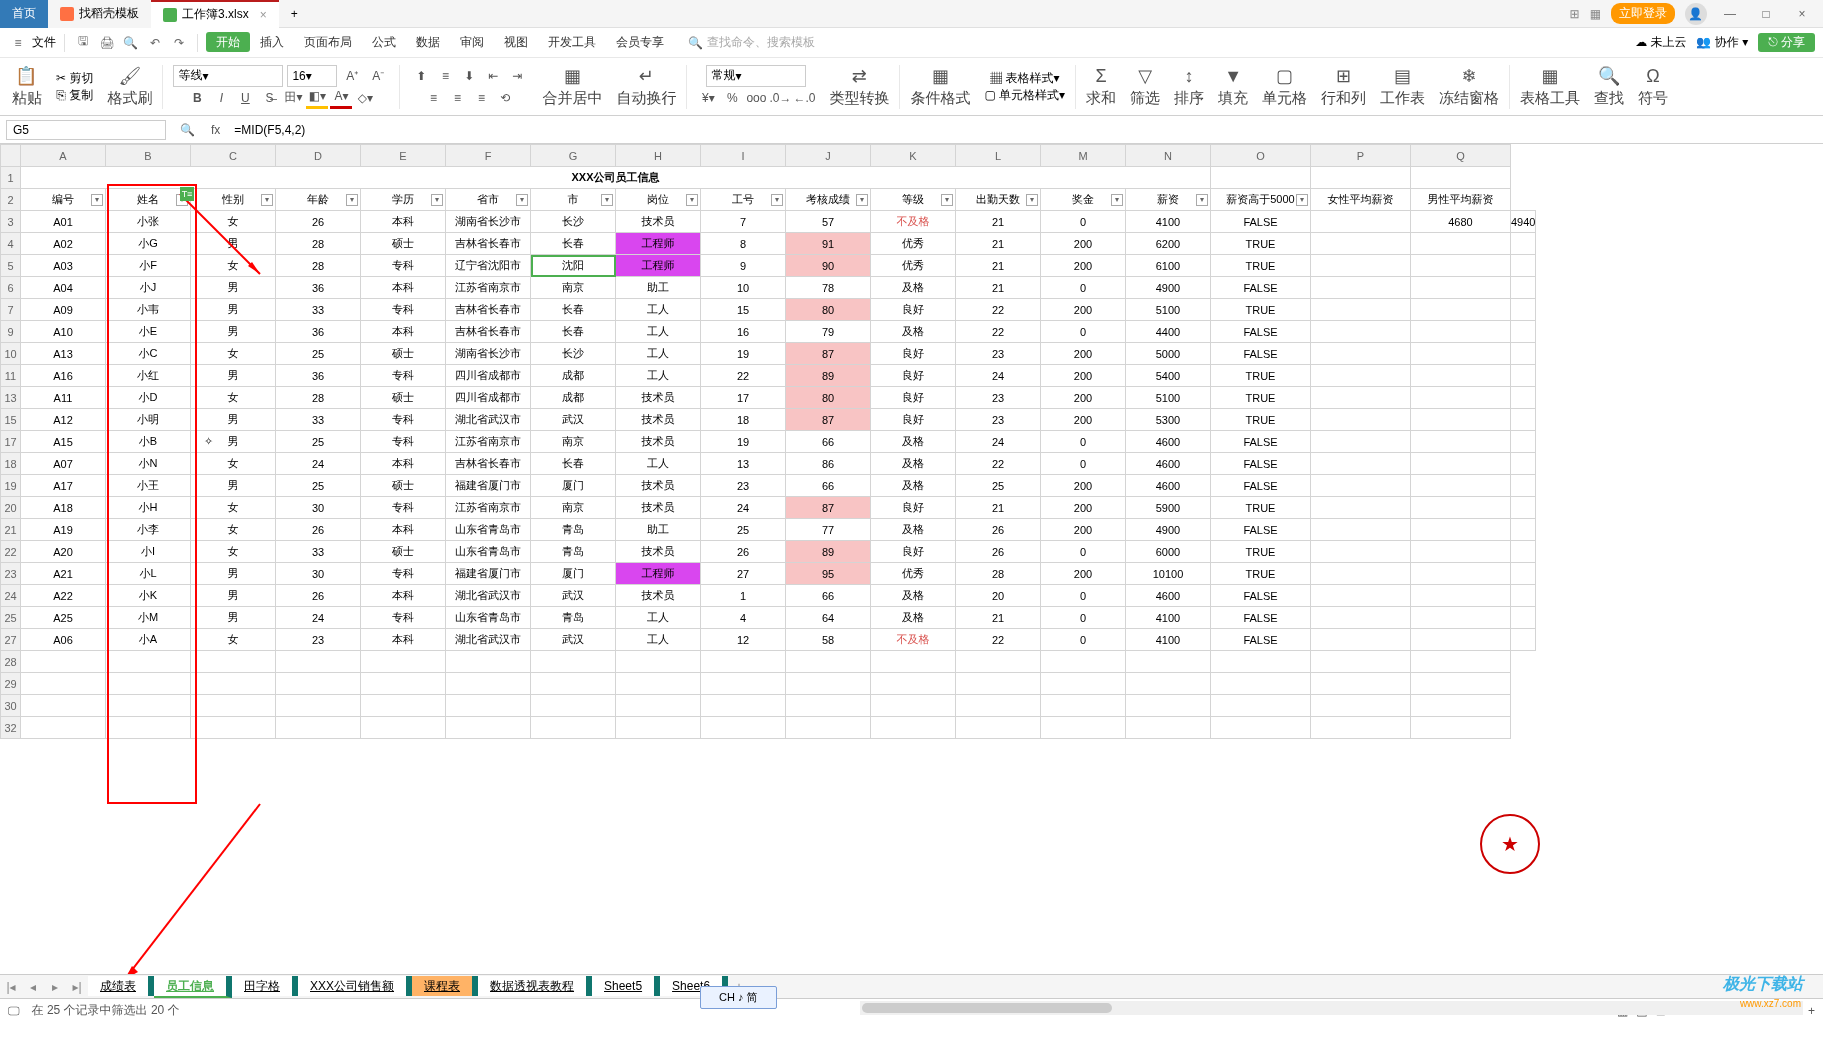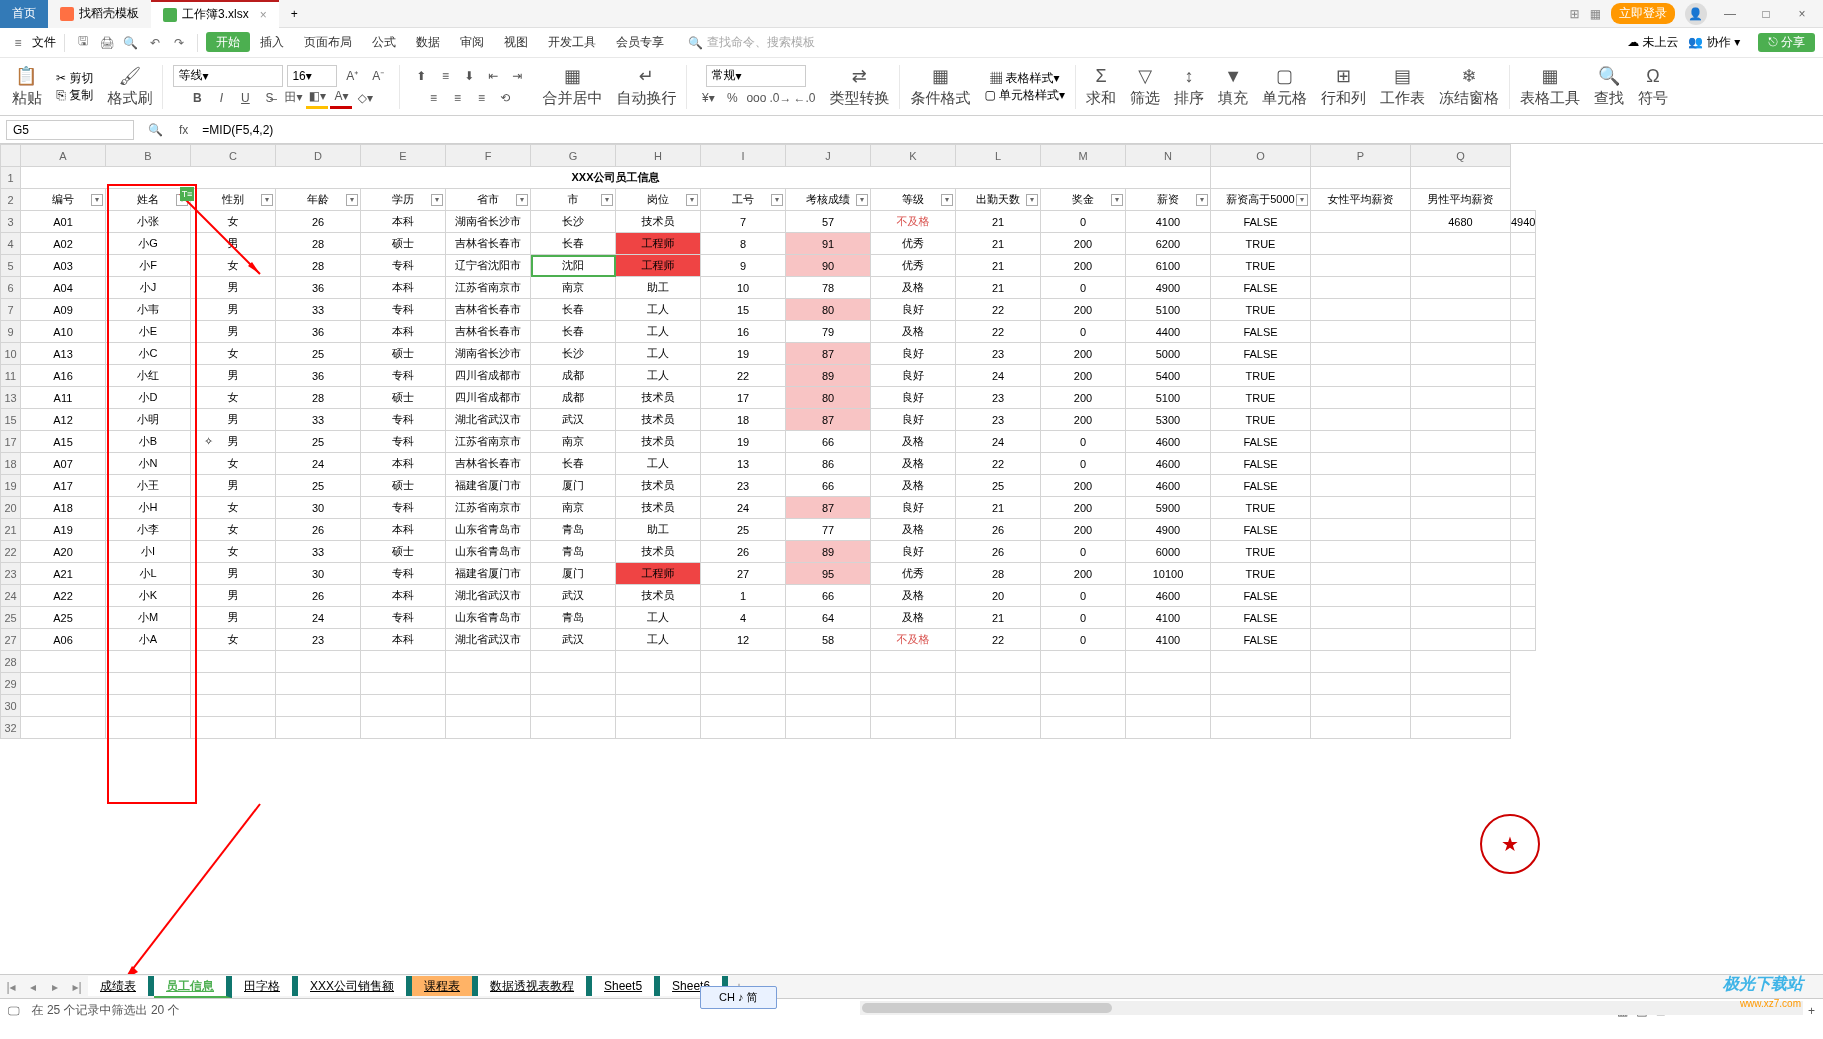--- a/index.html
+++ b/index.html
@@ -15,47 +15,47 @@
 .login-btn{background:#ff9800;color:#fff;padding:2px 8px;border-radius:9px;}
 .avatar{width:22px;height:22px;border-radius:50%;background:#ddd;display:flex;align-items:center;justify-content:center;}
 .winbtn{width:26px;text-align:center;color:#666;}
 .menubar{height:30px;display:flex;align-items:center;padding:0 8px;gap:4px;border-bottom:1px solid #e8e8e8;}
 .menubar .mico{width:20px;height:20px;display:flex;align-items:center;justify-content:center;color:#666;}
 .menubar .sep{width:1px;height:18px;background:#e0e0e0;margin:0 4px;}
 .menu-tab{padding:3px 10px;color:#333;border-radius:3px;cursor:pointer;}
 .menu-tab.active{background:#4caf50;color:#fff;}
 .searchbox{display:flex;align-items:center;color:#aaa;gap:4px;margin-left:10px;}
 .menubar-right{margin-left:auto;display:flex;align-items:center;gap:10px;}
-.share-btn{background:#4caf50;color:#fff;padding:1px 10px;border-radius:3px;margin-left:8px;}
+.share-btn{background:#4caf50;color:#fff;padding:1px 10px;border-radius:3px;}
 .ribbon{height:58px;display:flex;align-items:center;padding:0 8px;border-bottom:1px solid #d0d0d0;gap:6px;}
 .rgroup{display:flex;flex-direction:column;align-items:center;justify-content:center;height:100%;padding:0 4px;}
 .rgroup .top{display:flex;gap:4px;align-items:center;}
 .rsep{width:1px;height:44px;background:#e8e8e8;}
 .rbtn{display:flex;flex-direction:column;align-items:center;gap:2px;padding:0 4px;cursor:pointer;}
 .rbtn .ico{font-size:18px;color:#555;}
 .rbtn .txt{font-size:15px;color:#444;}
 .combo{height:22px;border:1px solid #ccc;padding:0 4px;display:flex;align-items:center;background:#fff;}
 .fontcombo{width:110px;}
 .sizecombo{width:50px;}
 .fmtbtns{display:flex;gap:2px;}
 .fmtbtn{width:22px;height:22px;display:flex;align-items:center;justify-content:center;color:#555;cursor:pointer;}
 .formulabar{height:28px;display:flex;align-items:center;border-bottom:1px solid #d0d0d0;}
-.namebox{width:128px;border:1px solid #ccc;margin:2px 6px;padding:2px 6px;background:#fff;}
+.namebox{width:160px;border:1px solid #ccc;margin:2px 6px;padding:2px 6px;background:#fff;}
 .fx{padding:0 8px;color:#555;}
 .formula-input{flex:1;padding:2px 6px;border:none;outline:none;}
 .gridwrap{position:relative;height:830px;overflow:hidden;}
 .grid{border-collapse:collapse;table-layout:fixed;}
 .grid th,.grid td{border:1px solid #d4d4d4;height:22px;text-align:center;font-size:11px;overflow:hidden;white-space:nowrap;}
 .grid th{background:#f0f0f0;font-weight:normal;color:#666;}
 .rowhdr{width:20px;background:#f0f0f0;color:#777;font-size:10px;}
 .colhdr{height:20px;}
 .title-cell{font-weight:bold;font-size:14px;}
 .hdr-cell{position:relative;font-weight:normal;}
 .filter-arrow{position:absolute;right:2px;top:50%;transform:translateY(-50%);width:12px;height:12px;border:1px solid #aaa;font-size:8px;line-height:10px;color:#666;background:#fff;}
-.yellow{background:#ef4444;}
+.yellow{background:#d946ef;}
 .pink{background:#f8c4c4;}
 .red-text{color:#d9534f;}
 .selected-cell{outline:2px solid #4caf50;outline-offset:-2px;}
 .highlight-box{position:absolute;border:2px solid red;pointer-events:none;}
 .stamp{position:absolute;width:60px;height:60px;border:2px solid #c00;border-radius:50%;display:flex;align-items:center;justify-content:center;color:#c00;font-size:20px;}
 .arrow{position:absolute;pointer-events:none;}
 .sheettabs{height:24px;display:flex;align-items:center;border-top:1px solid #ccc;background:#f5f5f5;}
 .navbtn{width:22px;text-align:center;color:#888;}
 .sheet-tab{padding:3px 12px;border-right:6px solid #0f766e;cursor:pointer;background:#fff;text-decoration:underline;}
 .sheet-tab.active{color:#4caf50;border-bottom:2px solid #4caf50;font-weight:bold;}

